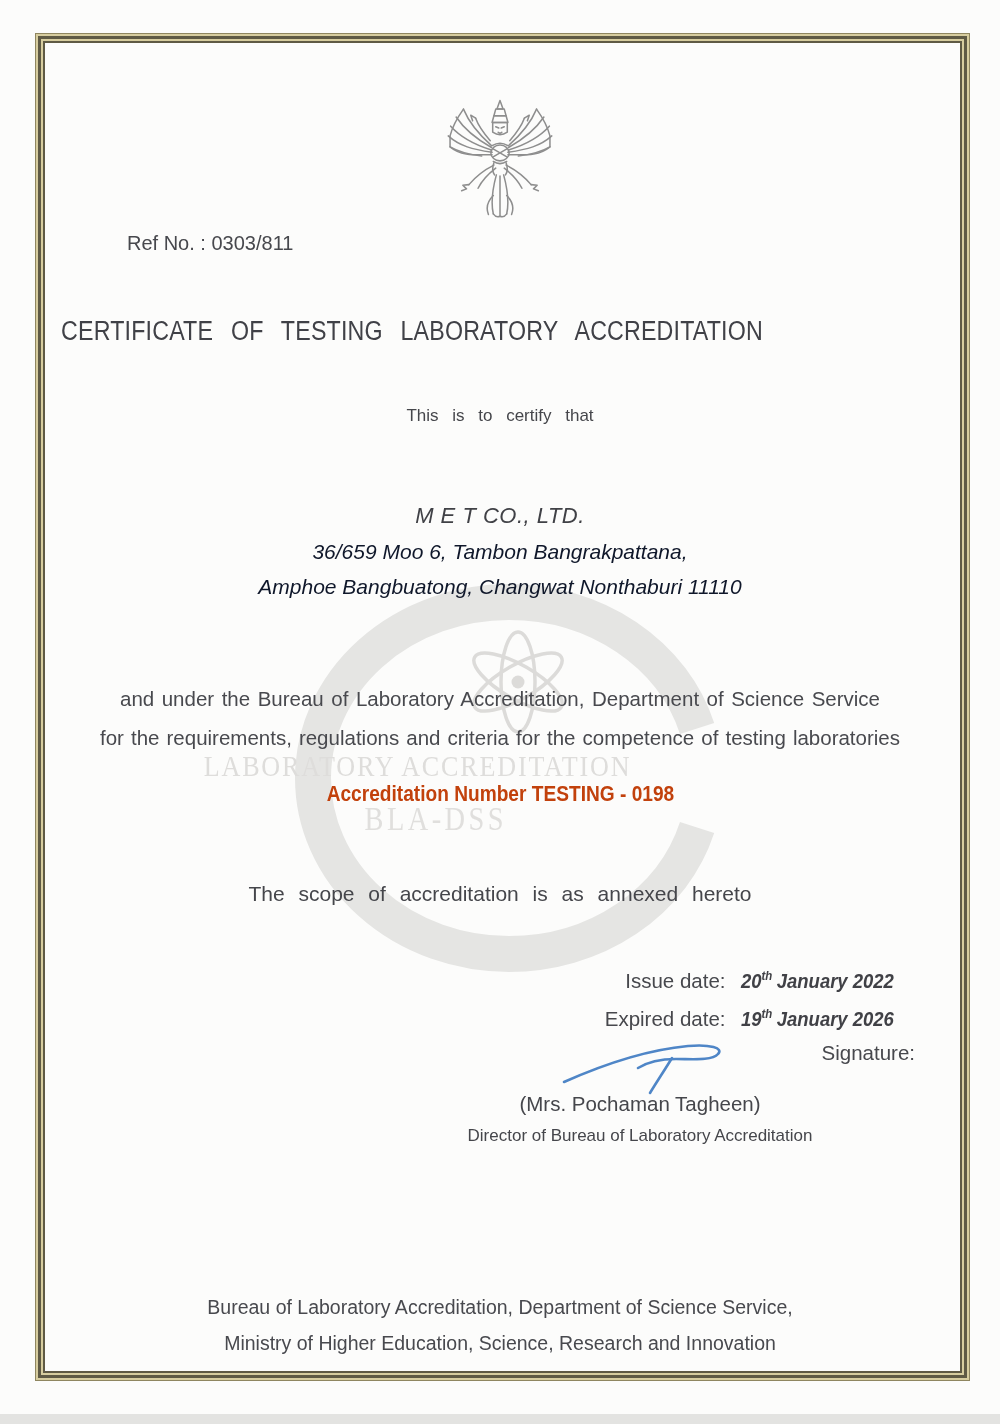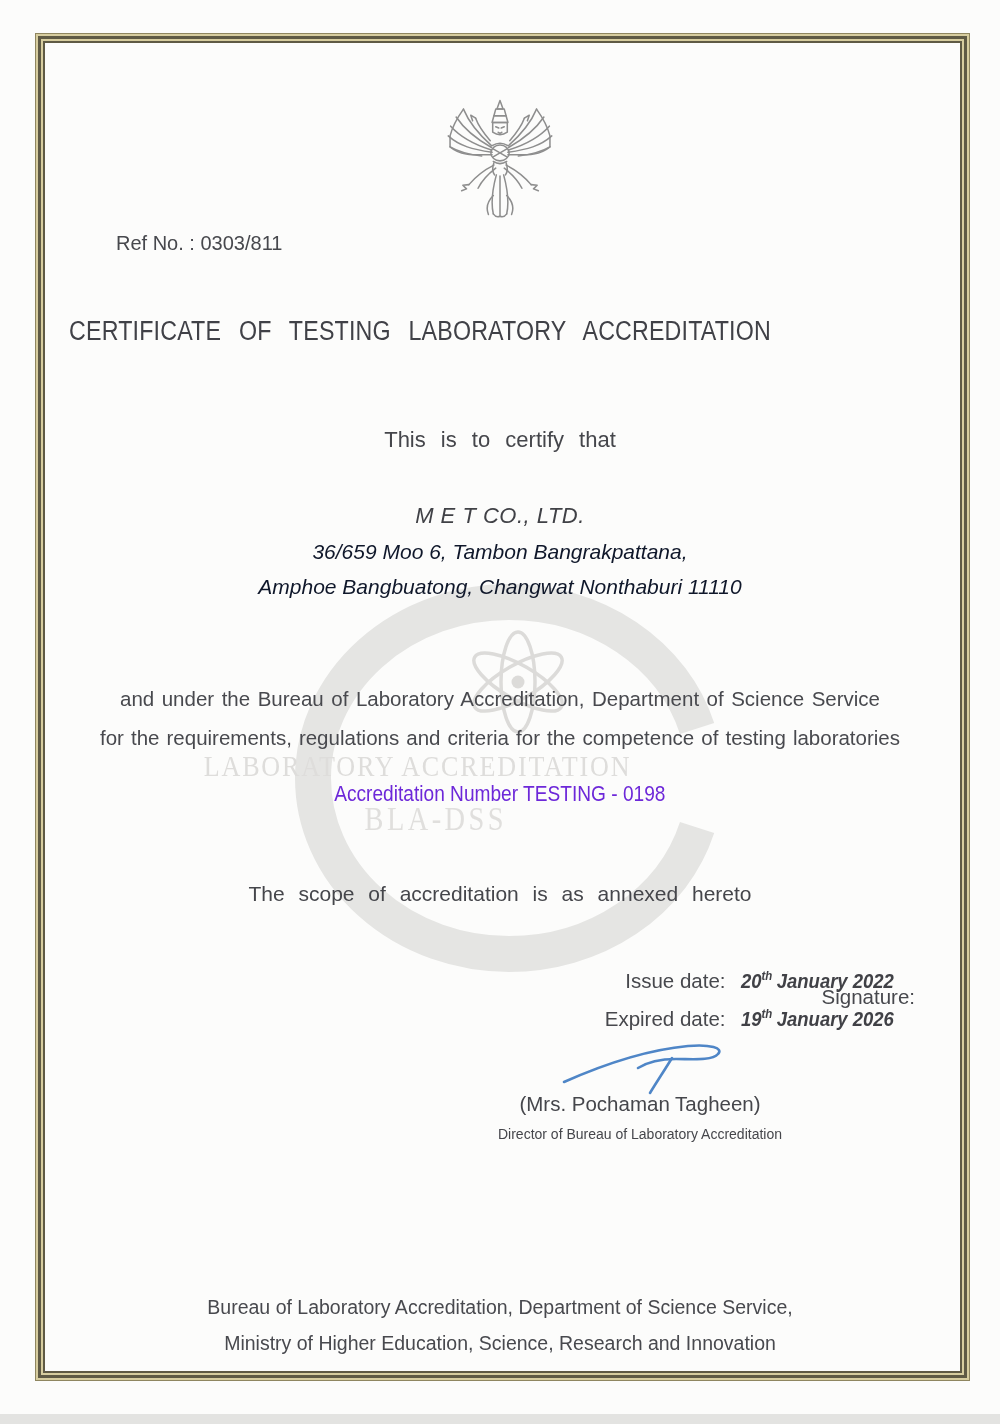--- a/index.html
+++ b/index.html
@@ -20,35 +20,35 @@
     border:3px solid #5f5a44;
     box-shadow:
       0 0 0 2px #d7cd9f,
       0 0 0 3px #8f8660,
       inset 0 0 0 2px #d7cd9f,
       inset 0 0 0 4px #5f5a44;
     pointer-events:none;
   }
   .scan-edge { position:absolute; left:0; right:0; bottom:0; height:10px; background:#e3e3e1; }
 
-  .ref-no { left:116px; top:232px; font-size:20px; color:#47484d; }
-  .title-row { left:12px; top:316px; width:816px; font-size:27px; color:#404147; word-spacing:13px; letter-spacing:.2px; }
-  .certify { left:0; top:427px; width:1000px; font-size:22px; word-spacing:9px; }
+  .ref-no { left:127px; top:232px; font-size:20px; color:#47484d; }
+  .title-row { left:4px; top:316px; width:816px; font-size:27px; color:#404147; word-spacing:13px; letter-spacing:.2px; }
+  .certify { left:0; top:406px; width:1000px; font-size:17px; word-spacing:9px; }
   .company { left:0; top:503px; width:1000px; font-size:22px; letter-spacing:.5px; color:#404146; }
   .addr { left:0; width:1000px; font-size:21px; color:#0f172a; }
   .body-line { font-size:20.5px; color:#48494e; text-align:justify; text-align-last:justify; line-height:1.2; }
-  .acc-line { left:0; top:781px; width:1000px; font-size:22.5px; font-weight:400; color:#6d28d9; z-index:2; }
+  .acc-line { left:0; top:781px; width:1000px; font-size:22.5px; font-weight:700; color:#c2410c; z-index:2; }
   .scope { left:0; top:882px; width:1000px; font-size:21px; word-spacing:8px; }
   .field-row { left:395px; width:520px; font-size:20.5px; color:#47484d;text-align:right; }
   .field-label { display:inline-block; width:158px; }
   .field-value { font-size:21px; font-style:italic; font-weight:600; color:#404146; }
   .field-value .rest { margin-left:5px; }
   sup { font-size:13px; font-weight:700; }
   .sig-name { left:280px; top:1092px; width:720px; font-size:20.5px; }
-  .sig-title { left:280px; top:1126px; width:720px; font-size:14px; }
+  .sig-title { left:280px; top:1126px; width:720px; font-size:17px; }
   .footer-line { left:0; width:1000px; font-size:19.5px; color:#48494e; }
 
   
   .wm-svg { left:0; top:0; z-index:0; }
   .wm-text { z-index:1; color:#dedddb; font-family:"Liberation Serif", serif; }
   .wm1 { left:0; top:750px; width:836px; font-size:29px; letter-spacing:2px; }
   .wm1 .cond { transform:scaleX(.9); }
   .wm2 { left:0; top:801px; width:872px; font-size:33px; letter-spacing:4px; color:#e0dfdd; }
   .z2 { z-index:2; }
   .z3 { z-index:3; }
@@ -133,21 +133,21 @@
   <div class="abs field-row z2" style="top:968px">
     <span class="field-label">Issue date</span><span>:</span>
     <span class="field-value cond-l" style="margin-left:10px"><span>20</span><sup>th</sup><span class="rest">January 2022</span></span>
   </div>
 
   <div class="abs field-row z2" style="top:1006px">
     <span class="field-label">Expired date</span><span>:</span>
     <span class="field-value cond-l" style="margin-left:10px"><span>19</span><sup>th</sup><span class="rest">January 2026</span></span>
   </div>
 
-  <div class="abs field-row z2" style="top:985px">
+  <div class="abs field-row z2" style="top:1041px">
     <span class="field-label">Signature</span><span>:</span>
   </div>
 
   <svg class="abs z3" style="left:560px; top:1038px;" width="168" height="58" viewBox="0 0 168 58" aria-hidden="true">
     <g fill="none" stroke="#4f86c7" stroke-width="2.6" stroke-linecap="round">
       <path d="M4,44 C40,28 85,12 128,8 C150,6 164,10 158,16 C152,23 132,21 116,21 C98,21 86,25 78,30"></path>
       <path d="M112,20 C104,33 96,45 90,55"></path>
     </g>
   </svg>
 

